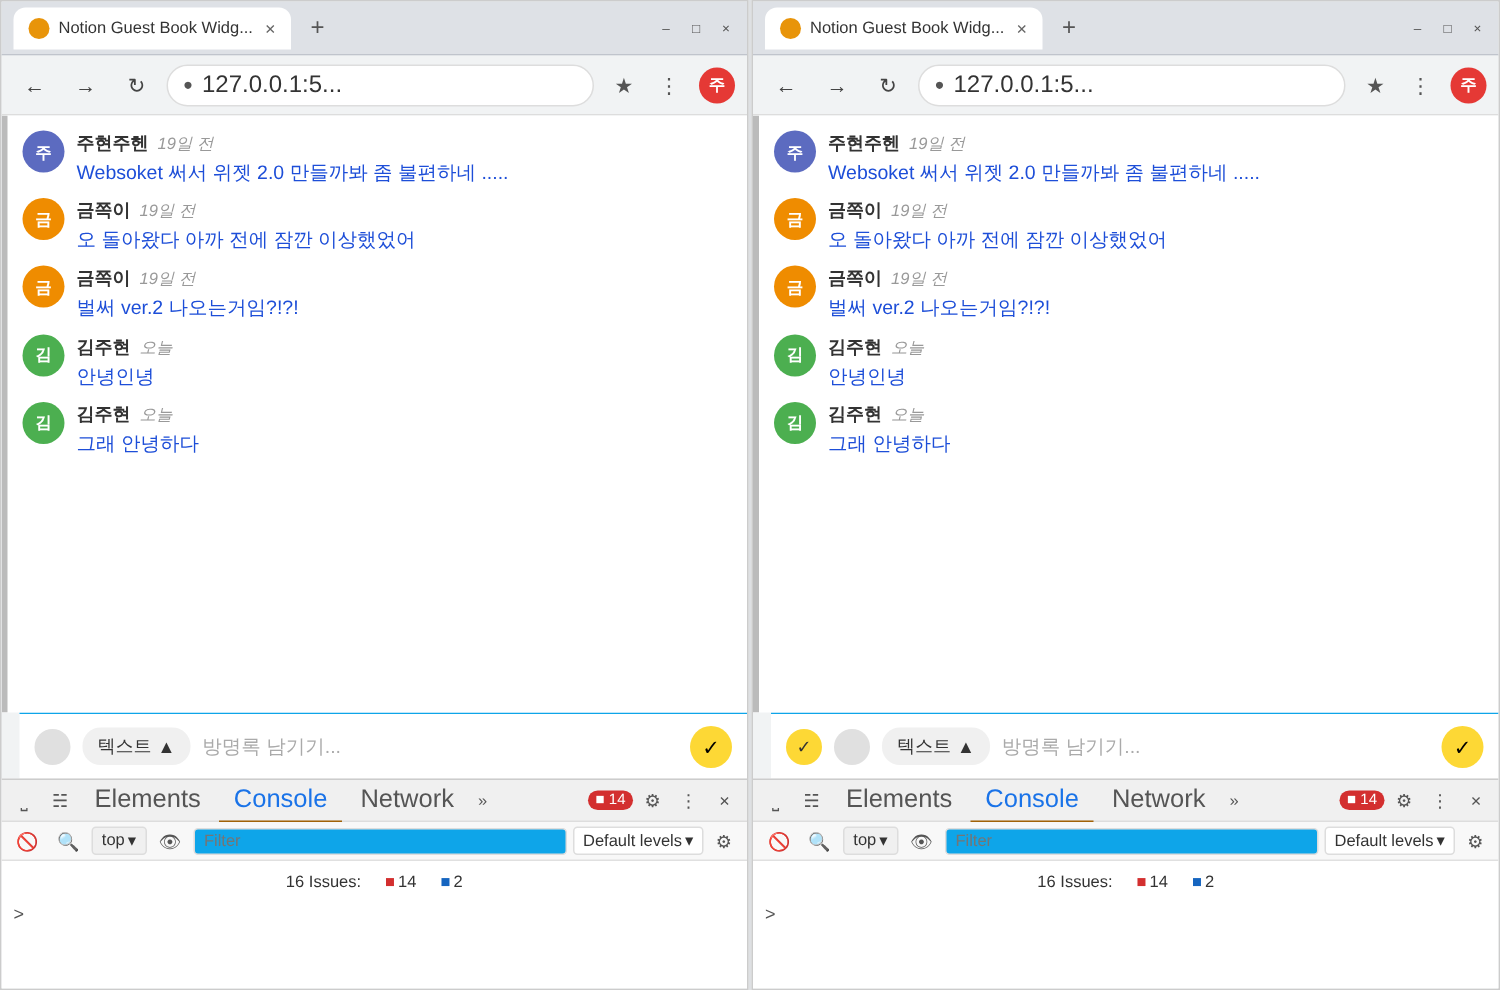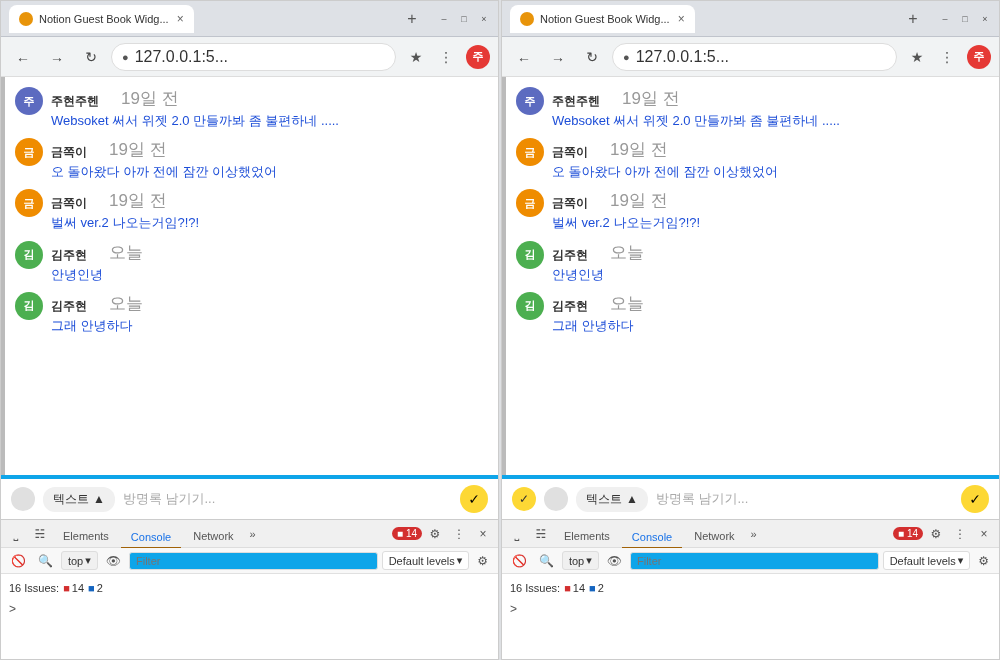--- a/index.html
+++ b/index.html
@@ -29,21 +29,20 @@
       align-items: center;
       padding: 0 8px;
       gap: 4px;
       border-bottom: 1px solid #c0c4cc;
     }
     .tab-bar {
       display: flex;
       align-items: center;
       flex: 1;
       gap: 4px;
-      justify-content: space-between;
     }
     .tab {
       background: #fff;
       border-radius: 8px 8px 0 0;
       height: 28px;
       display: flex;
       align-items: center;
       padding: 0 10px;
       gap: 6px;
       font-size: 12px;
@@ -197,47 +196,49 @@
       font-size: 11px;
       font-weight: bold;
       color: white;
     }
     .avatar-jh { background: #5c6bc0; }
     .avatar-gj { background: #ef8c00; }
     .avatar-kjh { background: #4caf50; }
     .message-body { flex: 1; }
     .message-header {
       display: flex;
-      align-items: flex-end;
-      gap: 22px;
+      align-items: center;
+      gap: 6px;
       margin-bottom: 2px;
     }
     .message-author {
       font-size: 12px;
       font-weight: 600;
       color: #333;
     }
     .message-time {
-      font-size: 17px;
+      font-size: 11px;
       color: #999;
+      font-style: italic;
     }
     .message-text {
       font-size: 13px;
       color: #1d4ed8;
       line-height: 1.4;
     }
     
     .input-area {
       height: 44px;
       background: #fff;
-      border-top: 4px solid #0ea5e9;
+      border-top: 1px solid #0ea5e9;
       display: flex;
       align-items: center;
       padding: 0 10px;
       gap: 8px;
+      margin-left: 12px;
     }
     .input-avatar {
       width: 24px;
       height: 24px;
       border-radius: 50%;
       background: #e0e0e0;
       flex-shrink: 0;
     }
     .input-type-btn {
       background: #f0f0f0;
@@ -291,27 +292,27 @@
       display: flex;
       align-items: center;
       justify-content: center;
       font-size: 12px;
       color: #555;
       cursor: pointer;
       border-radius: 3px;
     }
     .devtools-tab {
       padding: 4px 10px;
-      font-size: 11px;
+      font-size: 17px;
       color: #555;
       cursor: pointer;
       border-bottom: 2px solid transparent;
       height: 28px;
       display: flex;
-      align-items: flex-end;
+      align-items: center;
     }
     .devtools-tab.active {
       color: #1a73e8;
       border-bottom: 1px solid #a16207;
     }
     .devtools-tab-more {
       font-size: 11px;
       color: #555;
       padding: 0 4px;
       cursor: pointer;
@@ -344,21 +345,21 @@
       color: #555;
       cursor: pointer;
       padding: 2px 4px;
       border-radius: 3px;
       display: flex;
       align-items: center;
       gap: 2px;
     }
     .dt-dropdown {
       display: flex;
-      align-items: center;
+      align-items: flex-start;
       gap: 2px;
       font-size: 11px;
       color: #333;
       cursor: pointer;
       padding: 2px 6px;
       border-radius: 3px;
       background: #f0f0f0;
       border: 1px solid #ddd;
     }
     .dt-filter {
@@ -385,24 +386,25 @@
     .devtools-content {
       flex: 1;
       background: white;
       padding: 4px 8px;
       font-size: 11px;
       overflow: hidden;
     }
     .issues-bar {
       display: flex;
       align-items: center;
-      gap: 4px;
+      gap: 16px;
       font-size: 11px;
       color: #333;
       height: 20px;
+      justify-content: center;
     }
     .error-badge {
       display: inline-flex;
       align-items: center;
       gap: 2px;
       font-size: 11px;
     }
     .error-dot { color: #d32f2f; font-size: 11px; }
     .warn-dot { color: #1565c0; font-size: 11px; }
     .devtools-prompt {

